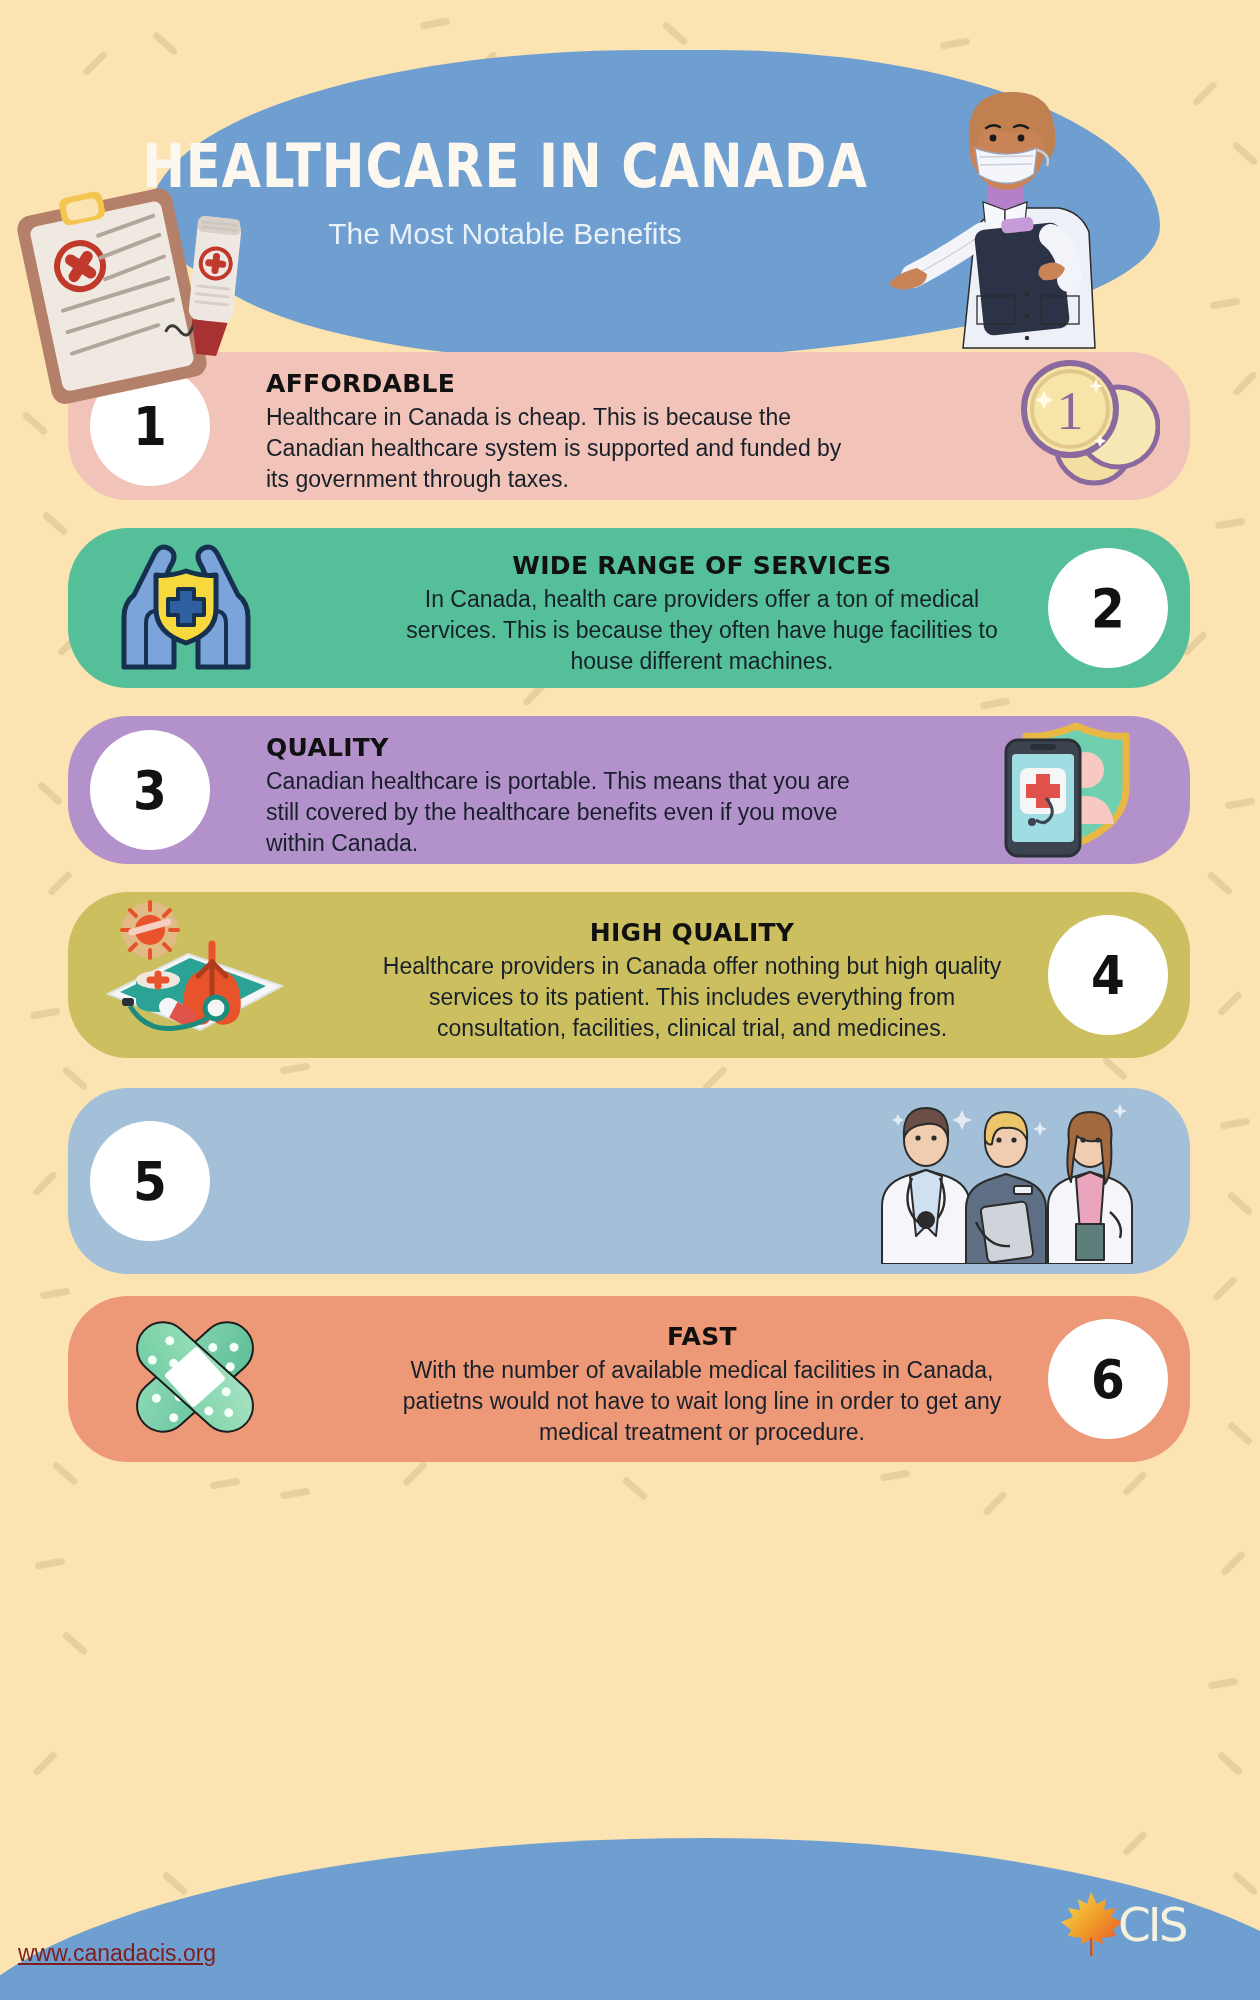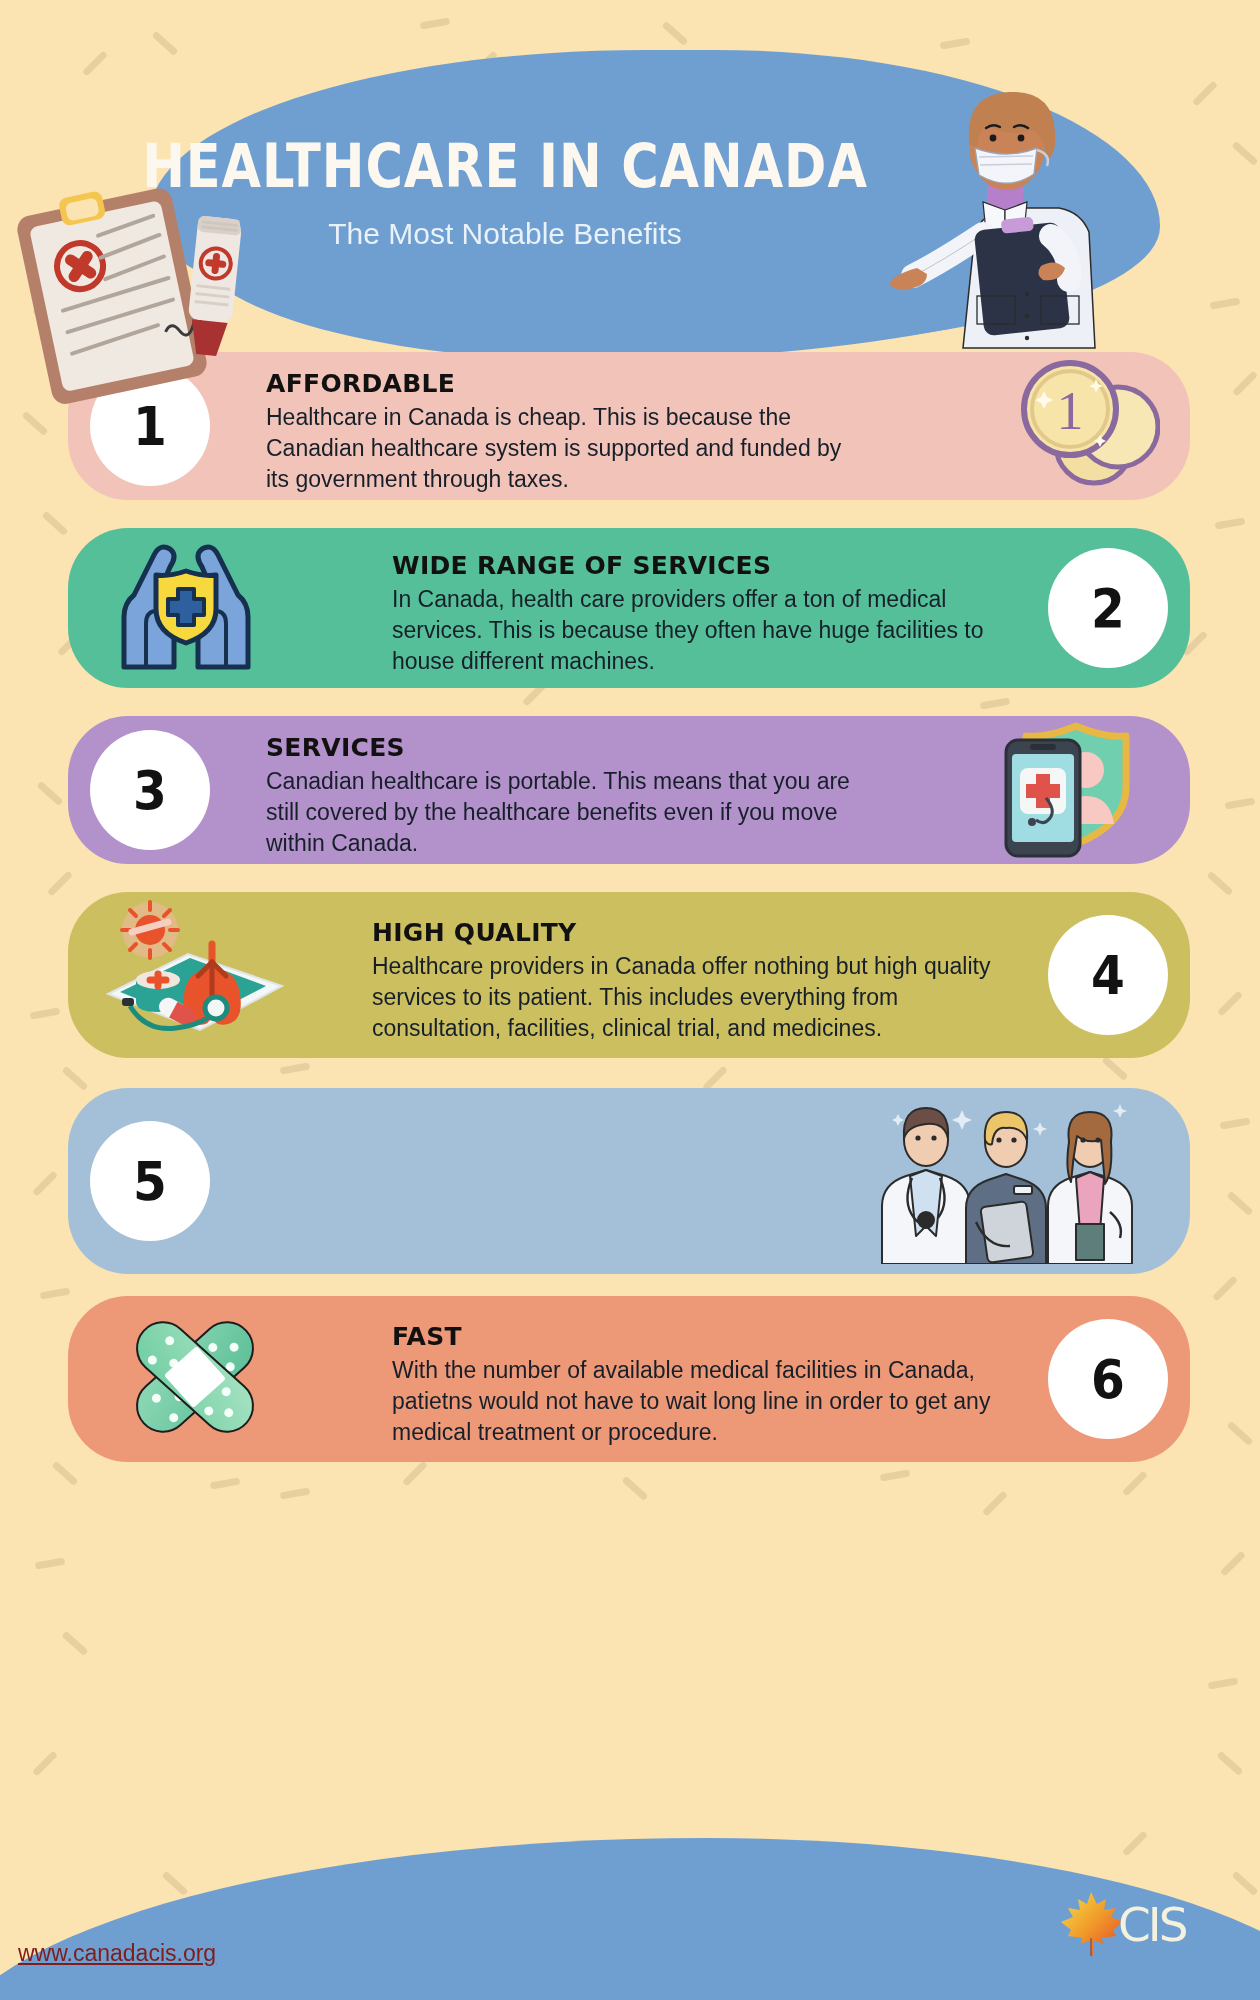--- a/index.html
+++ b/index.html
@@ -54,21 +54,21 @@
   }
   .card .num-circle.left{ left:22px; }
   .card .num-circle.right{ right:22px; }
   .card .body{ position:absolute; top:50%; transform:translateY(-50%); }
   .card h3{
     font-family:"DejaVu Sans","Liberation Sans", sans-serif;
     font-weight:bold; font-size:25px; color:#111; letter-spacing:0.3px; margin-bottom:4px;margin-top:13px;
   }
   .card p{ font-size:23px; line-height:1.35; color:#17202a; }
   .body.align-left{ text-align:left; }
-  .body.align-right{ text-align:left; }
+  .body.align-right{ text-align:center; }
   .art{ position:absolute; top:50%; transform:translateY(-50%); }
 
   
   .footer-blob{
     position:absolute; left:-60px; top:1838px; width:1420px; height:320px;
     background:#6f9fd0;
     border-radius:54% 46% 0 0 / 70% 62% 0 0;
     z-index:3;
   }
   .footer-url{
@@ -283,21 +283,21 @@
         </g>
         <path d="M80 30 q18 6 30 4 l0 34 q0 24 -30 34 q-30 -10 -30 -34 l0 -34 q12 2 30 -4z" fill="#f7d93e" stroke="#16304f" stroke-width="5" stroke-linejoin="round"></path>
         <path d="M72 48 l16 0 l0 10 l10 0 l0 16 l-10 0 l0 10 l-16 0 l0 -10 l-10 0 l0 -16 l10 0z" fill="#2e5f9e" stroke="#16304f" stroke-width="4" stroke-linejoin="round"></path>
       </svg>
     </div>
   </div>
 
   <div class="card" id="card-3" style="top: 716px; height: 148px; background: rgb(179, 145, 202);">
     <div class="num-circle left">3</div>
     <div class="body align-left" style="left:198px;width:600px;">
-      <h3>SERVICES</h3>
+      <h3>QUALITY</h3>
       <p>Canadian healthcare is portable. This means that you are still covered by the healthcare benefits even if you move within Canada.</p>
     </div>
     <div class="art" style="right:42px;">
       <svg width="150" height="140" viewBox="0 0 150 140">
         <path d="M78 8 q28 12 50 10 l0 52 q0 36 -50 56 q-50 -20 -50 -56 l0 -52 q22 2 50 -10z" fill="#6fcfae" stroke="#e8b845" stroke-width="7" stroke-linejoin="round"></path>
         <circle cx="88" cy="52" r="18" fill="#f8c9c3"></circle>
         <path d="M60 106 q4 -28 28 -28 q24 0 28 28z" fill="#f8c9c3"></path>
         <rect x="8" y="22" width="74" height="116" rx="12" fill="#3c4450" stroke="#2b3038" stroke-width="3"></rect>
         <rect x="14" y="36" width="62" height="88" rx="4" fill="#9fdde3"></rect>
         <rect x="32" y="26" width="26" height="6" rx="3" fill="#2b3038"></rect>

